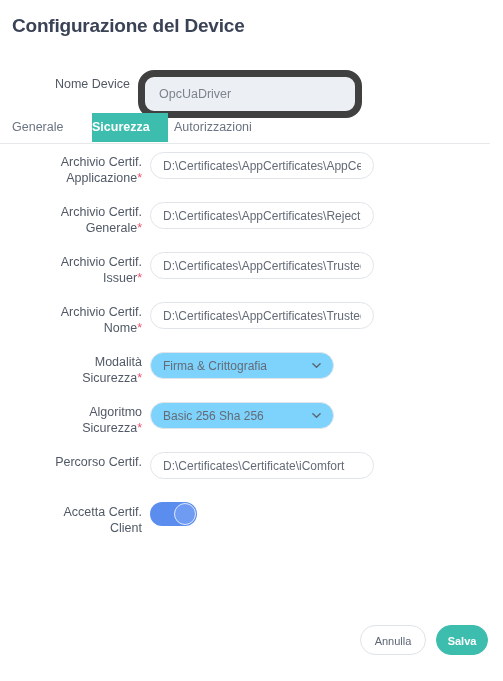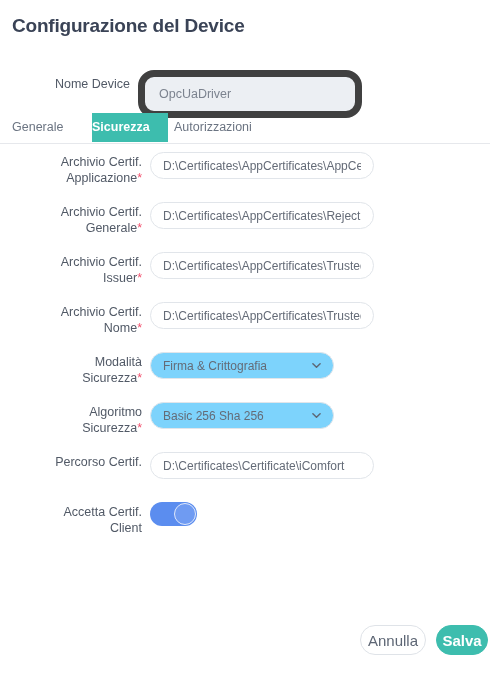--- a/index.html
+++ b/index.html
@@ -205,21 +205,21 @@
     width: 503px;
     height: 40px;
   }
   .btn {
     position: absolute;
     top: 0;
     height: 30px;
     line-height: 30px;
     border-radius: 15px;
     font-family: "Liberation Sans", sans-serif;
-    font-size: 15px;
+    font-size: 11px;
     text-align: center;
     cursor: pointer;
     box-sizing: border-box;
     padding: 0;
   }
   .btn-cancel {
     left: 360px;
     width: 66px;
     background: #ffffff;
     border: 1px solid #dfe3e8;

